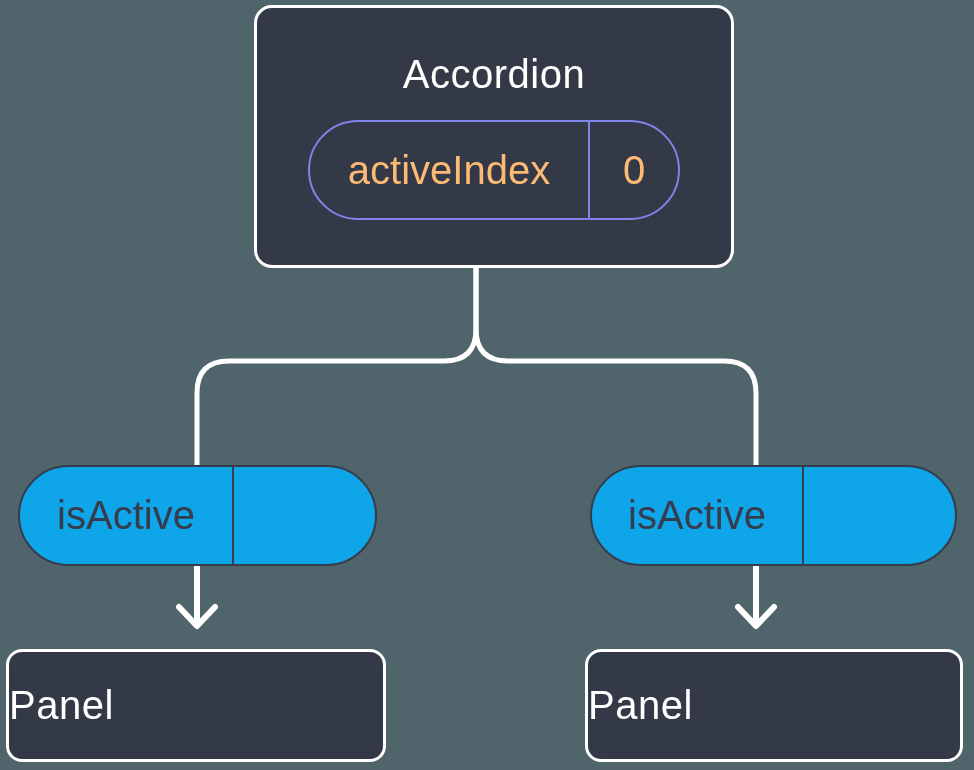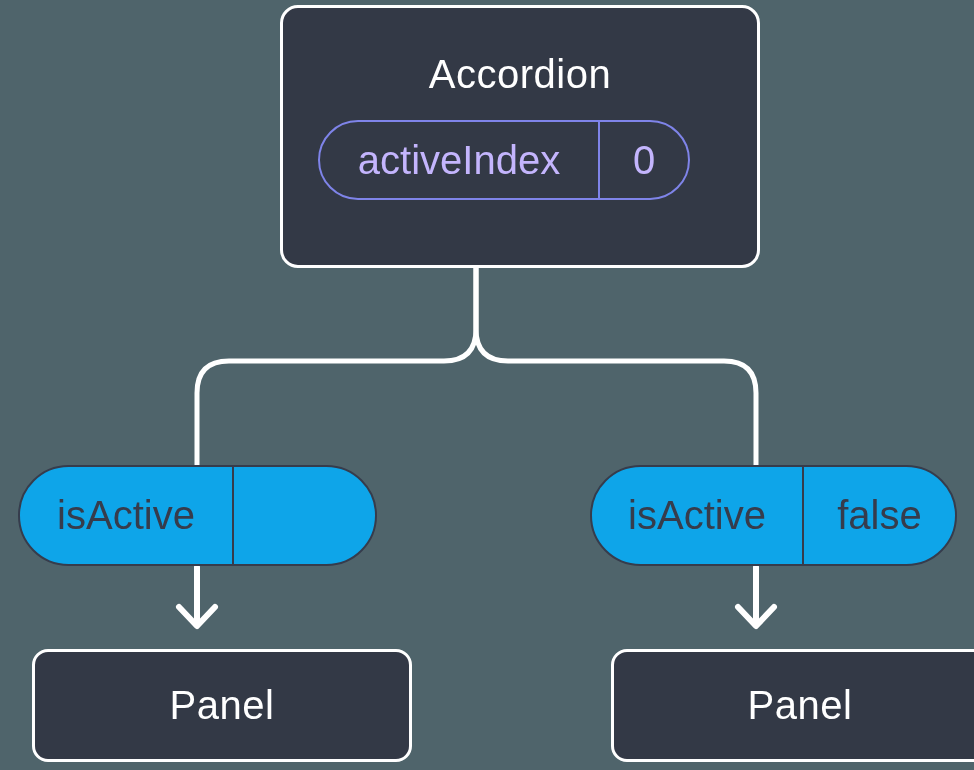--- a/index.html
+++ b/index.html
@@ -8,51 +8,50 @@
     background:#4f646b;
     font-family:"Liberation Sans",sans-serif;
   }
   .connectors{position:absolute;left:0;top:0;width:974px;height:770px;}
   .link{fill:none;stroke:#ffffff;stroke-width:5;}
   .arrow{fill:none;stroke:#ffffff;stroke-width:6;stroke-linecap:round;stroke-linejoin:round;}
 
   .node{
     position:absolute;background:#333946;border:3px solid #ffffff;
     box-sizing:border-box;
-    margin-left:26px;
   }
   .root-node{left:254px;top:5px;width:480px;height:263px;border-radius:18px;}
   .root-title{
     position:absolute;left:0;top:44px;width:100%;text-align:center;
     color:#ffffff;font-size:40px;font-weight:500;letter-spacing:0.5px;
   }
   .prop-pill{
     position:absolute;display:flex;box-sizing:border-box;border-radius:51px;
     font-size:40px;
   }
   .pill-outline{
-    left:35px;top:112px;width:372px;height:80px;
-    border:2px solid #7f84e9;color:#c4b5fd;background:transparent;
+    left:51px;top:112px;width:372px;height:100px;
+    border:2px solid #7f84e9;color:#fdba74;background:transparent;
   }
   .pill-outline .cell-name{border-right:2px solid #7f84e9;}
   .pill-solid{
     background:#0ea5e9;border:2.5px solid #363c4c;color:#363c4c;
   }
   .pill-child-left{left:18px;top:465px;width:359px;height:101px;}
   .pill-child-right{left:590px;top:465px;width:367px;height:101px;}
   .pill-solid .cell-name{border-right:2.5px solid #363c4c;}
   .cell{display:flex;align-items:center;justify-content:center;box-sizing:border-box;}
   .cell-name{flex:0 0 auto;}
   .cell-value{flex:1 1 auto;}
   .pill-outline .cell-name{width:280px;}
   .pill-child-left .cell-name{width:214px;}
   .pill-child-right .cell-name{width:212px;}
 
   .panel-node{
-    display:flex;align-items:center;justify-content:center;
+    display:flex;align-items:center;justify-content:flex-start;
     border-radius:16px;color:#ffffff;font-size:40px;font-weight:500;
     letter-spacing:0.5px;
   }
   .panel-left{left:6px;top:649px;width:380px;height:113px;}
   .panel-right{left:585px;top:649px;width:378px;height:113px;}
 </style>
 </head>
 <body>
 
 <div class="canvas">
@@ -77,21 +76,20 @@
       <div class="cell cell-value">0</div>
     </div>
   </div>
 
   <div class="prop-pill pill-solid pill-child-left">
     <div class="cell cell-name">isActive</div>
   </div>
 
   <div class="prop-pill pill-solid pill-child-right">
     <div class="cell cell-name">isActive</div>
-    <div class="cell cell-value">false</div>
   </div>
 
   <div class="node panel-node panel-left">
     <span>Panel</span>
   </div>
 
   <div class="node panel-node panel-right">
     <span>Panel</span>
   </div>
 

